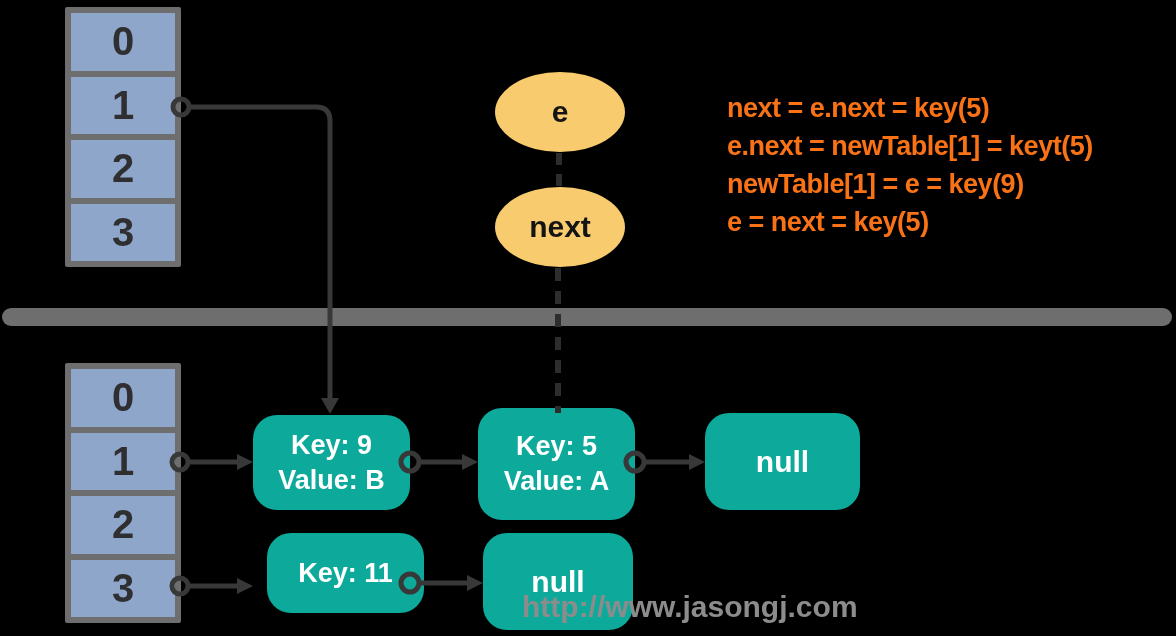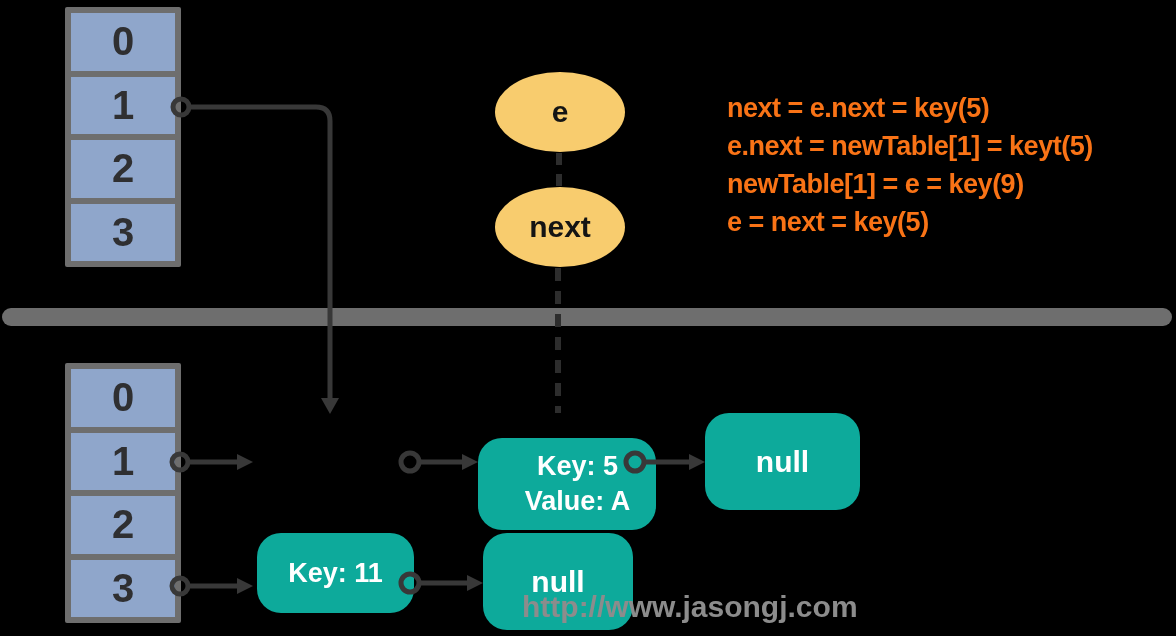--- a/index.html
+++ b/index.html
@@ -72,28 +72,32 @@
 
   <div class="code">
     <div>next = e.next = key(5)</div>
     <div>e.next = newTable[1] = keyt(5)</div>
     <div>newTable[1] = e = key(9)</div>
     <div>e = next = key(5)</div>
   </div>
 
   <div class="bar"></div>
 
-  <div class="node" style="left:478px;top:438px;width:157px;height:92px;padding-left:21px;">
+  <div class="node" style="left:253px;top:415px;width:157px;height:95px;">
+    <div>Key: 9</div>
+    <div>Value: B</div>
+  </div>
+  <div class="node" style="left:478px;top:408px;width:157px;height:112px;">
     <div>Key: 5</div>
     <div>Value: A</div>
   </div>
   <div class="node" style="left:705px;top:413px;width:155px;height:97px;font-size:30px;">
     <div>null</div>
   </div>
-  <div class="node" style="left:257px;top:533px;width:157px;height:80px;text-align:right;">
+  <div class="node" style="left:267px;top:533px;width:157px;height:80px;text-align:right;">
     <div>Key: 11</div>
   </div>
   <div class="node" style="left:483px;top:533px;width:150px;height:97px;font-size:30px;">
     <div>null</div>
   </div>
 
   <svg class="links" width="1176" height="636" viewBox="0 0 1176 636">
 
     <g>
       <circle cx="181" cy="107" r="8" fill="none" stroke="#383838" stroke-width="5"></circle>

